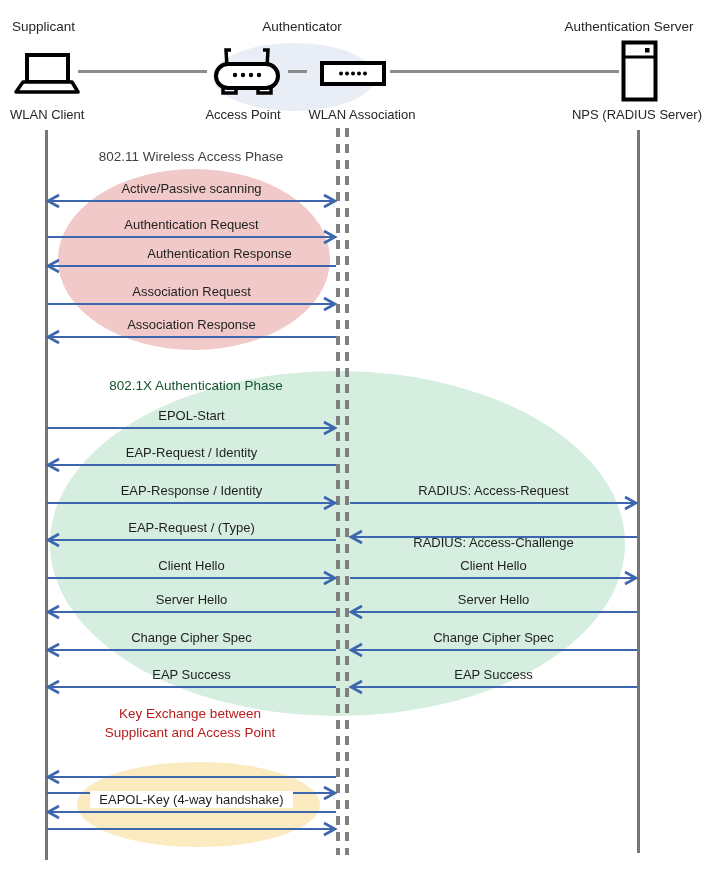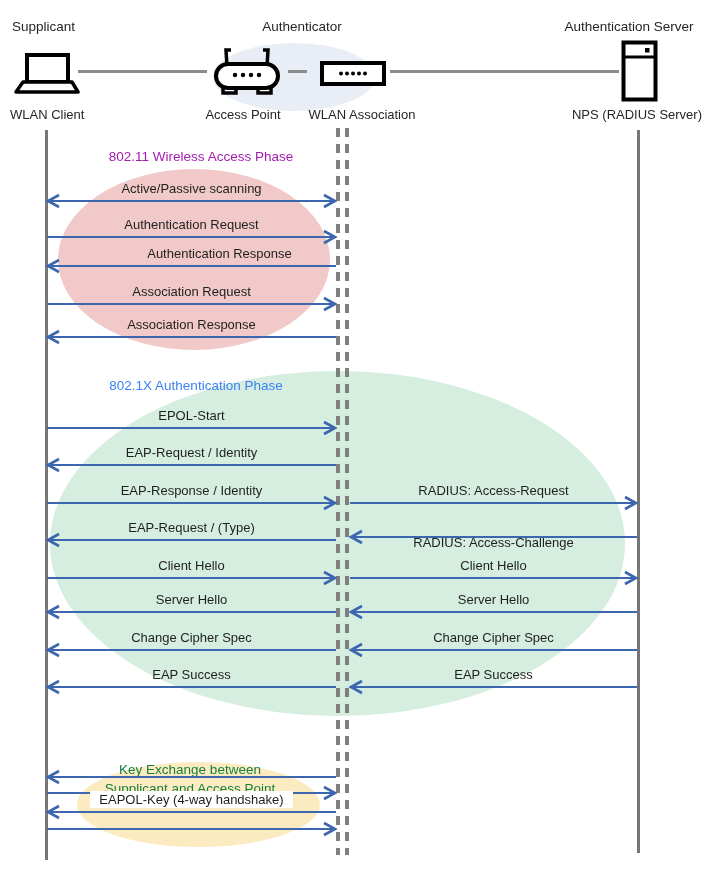--- a/index.html
+++ b/index.html
@@ -80,23 +80,23 @@
   <div class="node-label" style="left:10px;top:107px;text-align:left;">WLAN Client</div>
   <div class="node-label" style="left:173px;top:107px;width:140px;">Access Point</div>
   <div class="node-label" style="left:292px;top:107px;width:140px;">WLAN Association</div>
   <div class="node-label" style="left:552px;top:107px;width:170px;">NPS (RADIUS Server)</div>
 
   <div class="lifeline" style="left:45px;top:130px;width:3px;height:730px;"></div>
   <div class="lifeline-dashed" style="left:336px;top:128px;height:727px;"></div>
   <div class="lifeline-dashed" style="left:345px;top:128px;height:727px;"></div>
   <div class="lifeline" style="left:637px;top:130px;width:3px;height:723px;"></div>
 
-  <div class="phase-title" style="left: 71px; top: 147px; width: 260px; color: #a21caf;">802.11 Wireless Access Phase</div>
-  <div class="phase-title" style="left: 66px; top: 376px; width: 260px; color: #3b82f6;">802.1X Authentication Phase</div>
-  <div class="phase-title" style="left: 50px; top: 760px; width: 280px; color: #15803d;">Key Exchange between
+  <div class="phase-title" style="left: 61px; top: 147px; width: 260px; color: #404040;">802.11 Wireless Access Phase</div>
+  <div class="phase-title" style="left: 66px; top: 376px; width: 260px; color: #14532d;">802.1X Authentication Phase</div>
+  <div class="phase-title" style="left: 50px; top: 704px; width: 280px; color: #b91c1c;">Key Exchange between
 Supplicant and Access Point</div>
 
   <div id="messages">
       <div class="msg-arrow" style="left: 45px; top: 192px; width: 293px;"><svg width="293" height="18" viewBox="0 0 293 18">
     <line x1="2" y1="9" x2="291" y2="9" stroke="#3c66ae" stroke-width="2.2"></line>
           <polyline points="279,3 290,9 279,15" fill="none" stroke="#3c66ae" stroke-width="2.6"></polyline>
           <polyline points="14,3 3,9 14,15" fill="none" stroke="#3c66ae" stroke-width="2.6"></polyline>
         </svg></div>
       <div class="msg-label" style="left: 45px; width: 293px; top: 180px;"><span>Active/Passive scanning</span></div>
       <div class="msg-arrow" style="left: 45px; top: 228px; width: 293px;"><svg width="293" height="18" viewBox="0 0 293 18">

